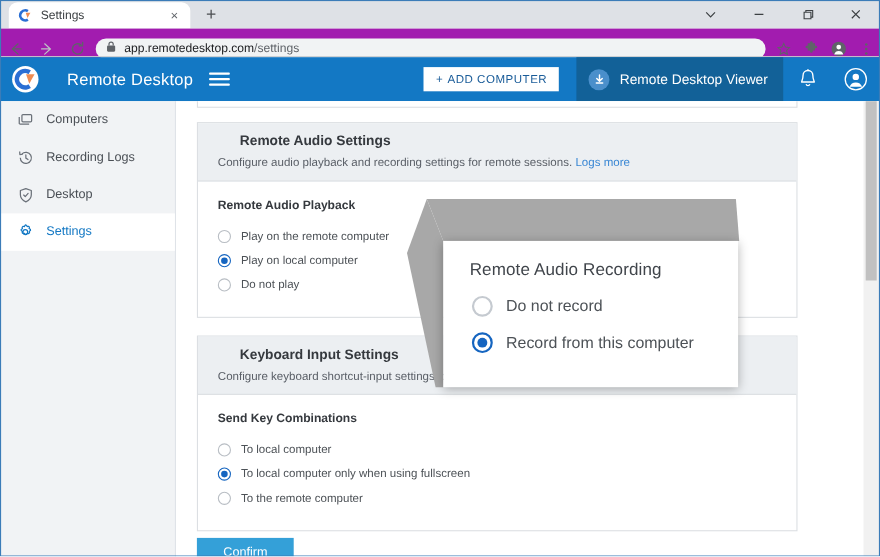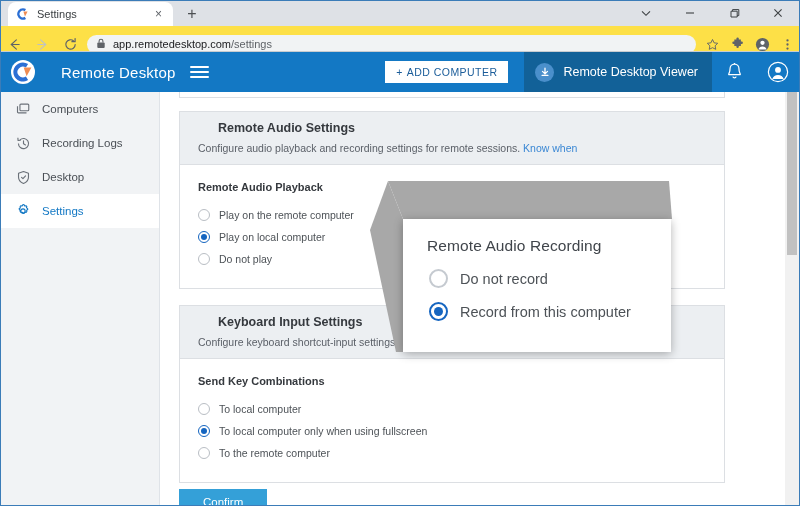--- a/index.html
+++ b/index.html
@@ -46,21 +46,21 @@
     position:absolute; right:0; top:0; height:26px; display:flex;
     align-items:center;
   }
   .winbtn {
     width:44px; height:26px; display:flex; align-items:center; justify-content:center;
     font-size:11px; color:#3c4043;
   }
 
   .chrome-toolbar {
     position:absolute; left:0; top:26px; width:800px; height:36px;
-    background:#fde047; display:flex; align-items:center; gap:0;
+    background:#a21caf; display:flex; align-items:center; gap:0;
   }
   .navbtn { width:28px; height:26px; display:flex; align-items:center; justify-content:center; }
   .omnibox {
     flex:1; height:19px; background:#f1f3f4; border-radius:10px;
     display:flex; align-items:center; padding:0 9px; gap:7px;
     margin-left: 3px; margin-right: 4px;
   }
   .omni-url { font-size:11px; color:#202124; white-space:nowrap; }
   .omni-url .path { color:#5f6368; }
   .toolbar-icons { display:flex; align-items:center; }
@@ -364,21 +364,21 @@
 
   <div class="content">
 
     <div class="card" style="top:-16px; height:22px;"></div>
 
     <div class="card" style="top:19px;">
       <div class="card-head">
         <div class="card-title">Remote Audio Settings</div>
         <div class="card-sub">
           <span>Configure audio playback and recording settings for remote sessions.</span>
-          <span class="link">Know when</span>
+          <span class="link">Logs more</span>
         </div>
       </div>
       <div class="card-body cols">
         <div class="col">
           <div class="group-title">Remote Audio Playback</div>
           <div class="radio-row">
             <span class="radio"></span>
             <span class="radio-label">Play on the remote computer</span>
           </div>
           <div class="radio-row">

